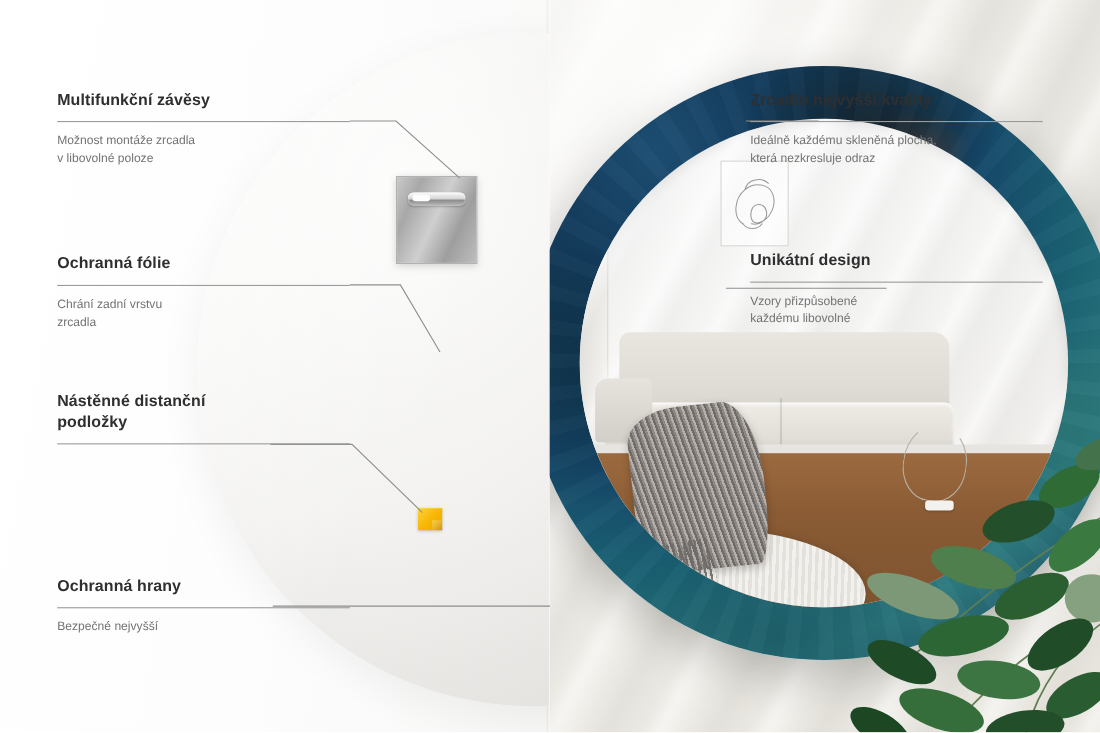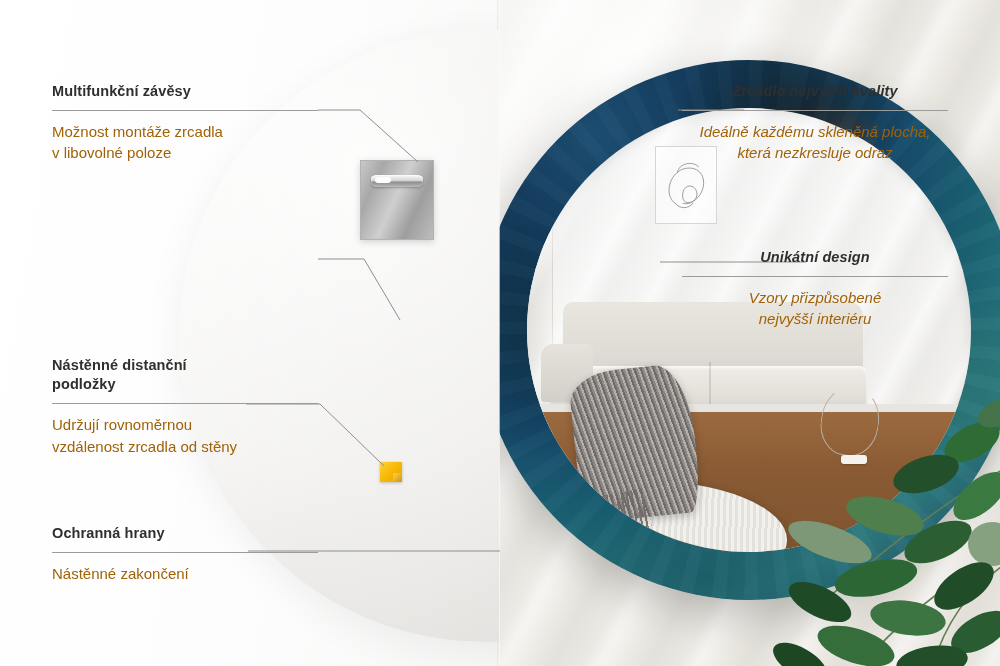--- a/index.html
+++ b/index.html
@@ -310,27 +310,27 @@
     letter-spacing: 0.1px;
     white-space: pre-line;
     line-height: 1.32;
   }
   .callout .rule {
     height: 1px;
     background: #9b9b9b;
     margin: 9px 0 10px 0;
   }
   .callout .body {
-    font-size: 15px;
-    color: #a16207;
+    font-size: 11px;
+    color: #737373;
     line-height: 1.42;
     white-space: pre-line;
   }
   .callout.right .title,
-  .callout.right .body { text-align: center; font-style: italic; }
+  .callout.right .body { text-align: left; }
 
   
   .leaders {
     position: absolute;
     left: 0; top: 0;
     width: 1000px; height: 666px;
     pointer-events: none;
   }
 </style>
 </head>
@@ -435,42 +435,46 @@
     </g>
   </svg>
 
   <div class="callout left" style="left:52px; top:82px; width:266px;">
     <div class="title">Multifunkční závěsy</div>
     <div class="rule"></div>
     <div class="body">Možnost montáže zrcadla
 v libovolné poloze</div>
   </div>
 
+  <div class="callout left" style="left:52px; top:231px; width:266px;">
+    <div class="title">Ochranná fólie</div>
+    <div class="rule"></div>
+    <div class="body">Chrání zadní vrstvu
+zrcadla</div>
+  </div>
 
   <div class="callout left" style="left:52px; top:356px; width:266px;">
     <div class="title">Nástěnné distanční
 podložky</div>
     <div class="rule"></div>
-    <div class="body">Udržují rovnoměrnou
-vzdálenost zrcadla od stěny</div>
   </div>
 
   <div class="callout left" style="left:52px; top:524px; width:266px;">
     <div class="title">Ochranná hrany</div>
     <div class="rule"></div>
-    <div class="body">Nástěnné zakončení</div>
+    <div class="body">Bezpečné nejvyšší</div>
   </div>
 
   <div class="callout right" style="left:682px; top:82px; width:266px;">
     <div class="title">Zrcadlo nejvyšší kvality</div>
     <div class="rule"></div>
     <div class="body">Ideálně každému skleněná plocha,
 která nezkresluje odraz</div>
   </div>
 
-  <div class="callout right" style="left:682px; top:248px; width:266px;">
+  <div class="callout right" style="left:682px; top:228px; width:266px;">
     <div class="title">Unikátní design</div>
     <div class="rule"></div>
     <div class="body">Vzory přizpůsobené
-nejvyšší interiéru</div>
+každému libovolné</div>
   </div>
 
 </div>
 
 </body></html>

